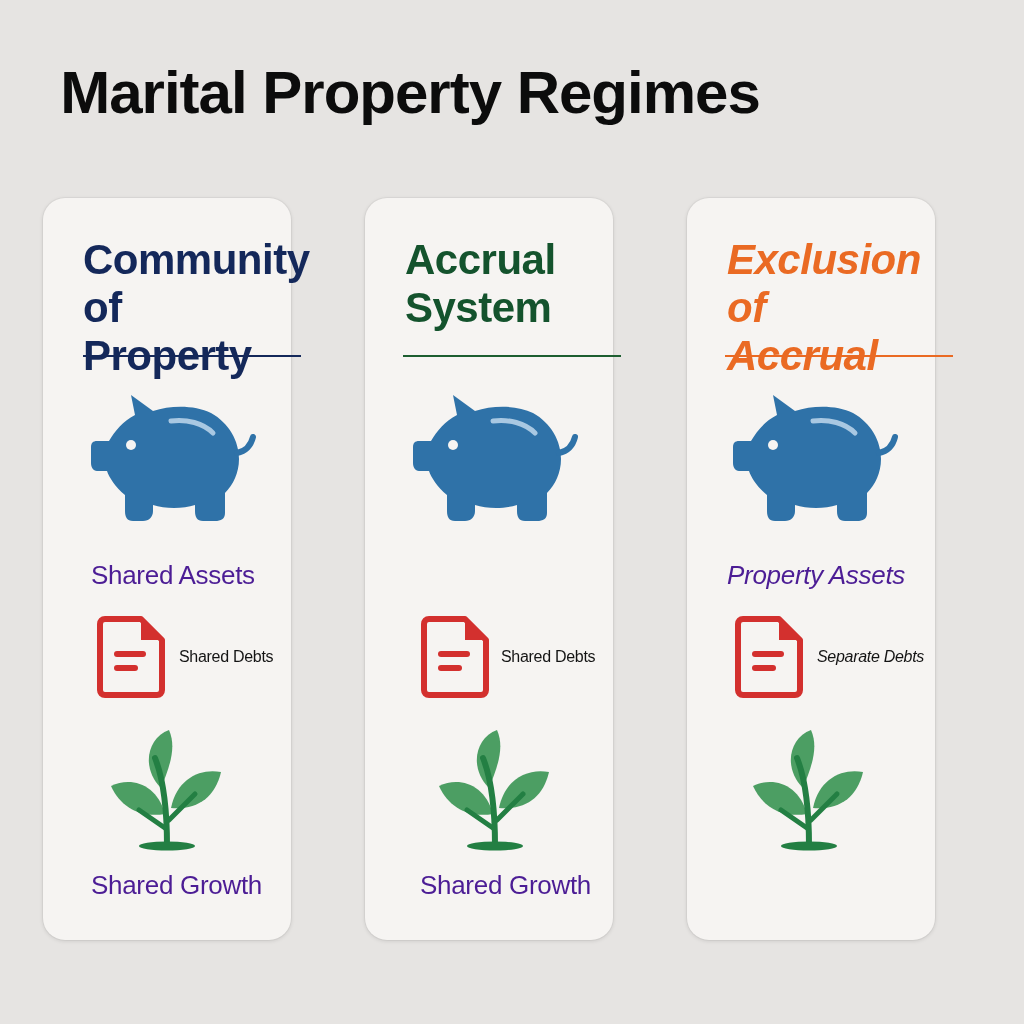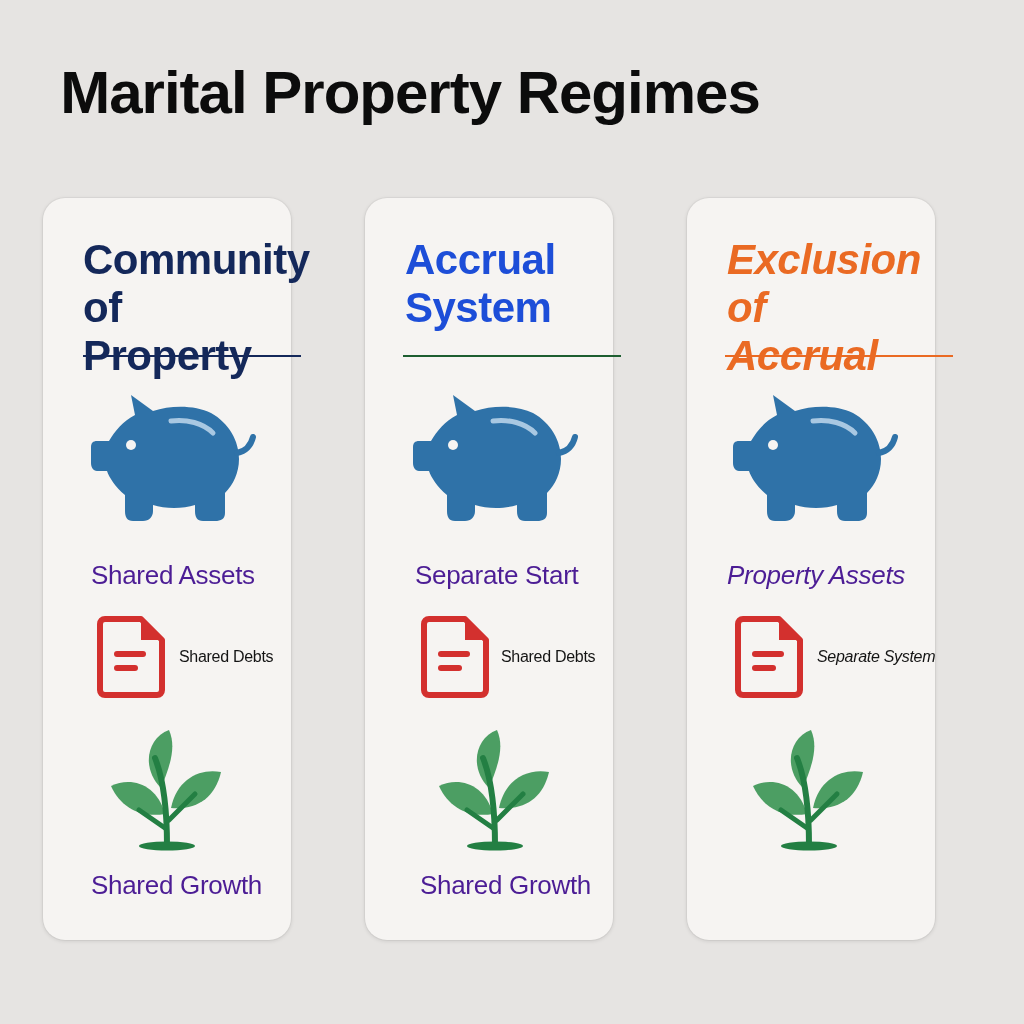--- a/index.html
+++ b/index.html
@@ -61,46 +61,45 @@
       <svg class="doc" style="left:54px;color:#d3302e">
         <use href="#doc-sym"></use>
       </svg>
       <div class="label-sm" style="left:136px">Shared Debts</div>
       <svg class="plant" style="left:68px">
         <use href="#plant-sym"></use>
       </svg>
       <div class="label-lg" style="left:48px;top:672px">Shared Growth</div>
     </div>
     <div class="card" style="left: 365px;">
-      <h2 class="card-title" style="color:#1d4ed8">Accrual System</h2>
+      <h2 class="card-title" style="color:#14532d">Accrual System</h2>
       <div class="card-rule" style="left:38px;width:218px;background:#1d5e30"></div>
       <svg class="pig" style="left:48px;color:#2f72a8">
         <use href="#pig-sym"></use>
       </svg>
-      <div class="label-lg" style="left:50px;top:362px">Separate Start</div>
       <svg class="doc" style="left:56px;color:#d3302e">
         <use href="#doc-sym"></use>
       </svg>
       <div class="label-sm" style="left:136px">Shared Debts</div>
       <svg class="plant" style="left:74px">
         <use href="#plant-sym"></use>
       </svg>
       <div class="label-lg" style="left:55px;top:672px">Shared Growth</div>
     </div>
     <div class="card" style="left: 687px; font-style: italic;">
       <h2 class="card-title" style="color:#ea6a23">Exclusion of Accrual</h2>
       <div class="card-rule" style="left:38px;width:228px;background:#ea6a23"></div>
       <svg class="pig" style="left:46px;color:#2f72a8">
         <use href="#pig-sym"></use>
       </svg>
       <div class="label-lg" style="left:40px;top:362px">Property Assets</div>
       <svg class="doc" style="left:48px;color:#d3302e">
         <use href="#doc-sym"></use>
       </svg>
-      <div class="label-sm" style="left:130px">Separate System</div>
+      <div class="label-sm" style="left:130px">Separate Debts</div>
       <svg class="plant" style="left:66px">
         <use href="#plant-sym"></use>
       </svg>
     </div>
   </div>
 
 <svg width="0" height="0" style="position:absolute">
   <defs>
     <symbol id="pig-sym" viewBox="0 0 166 130">
       <path d="M44 22 L40 2 L62 18 C80 12 104 12 120 20 C138 30 148 48 148 66 C148 80 142 92 134 100 L134 120 C134 126 130 128 124 128 L112 128 C106 128 104 124 104 118 L104 112 C92 116 74 116 62 112 L62 118 C62 124 58 128 52 128 L42 128 C36 128 34 124 34 118 L34 102 C24 94 18 84 16 78 L6 78 C2 78 0 74 0 70 L0 54 C0 50 2 48 6 48 L18 48 C24 38 32 28 44 22 Z" fill="currentColor"></path>

